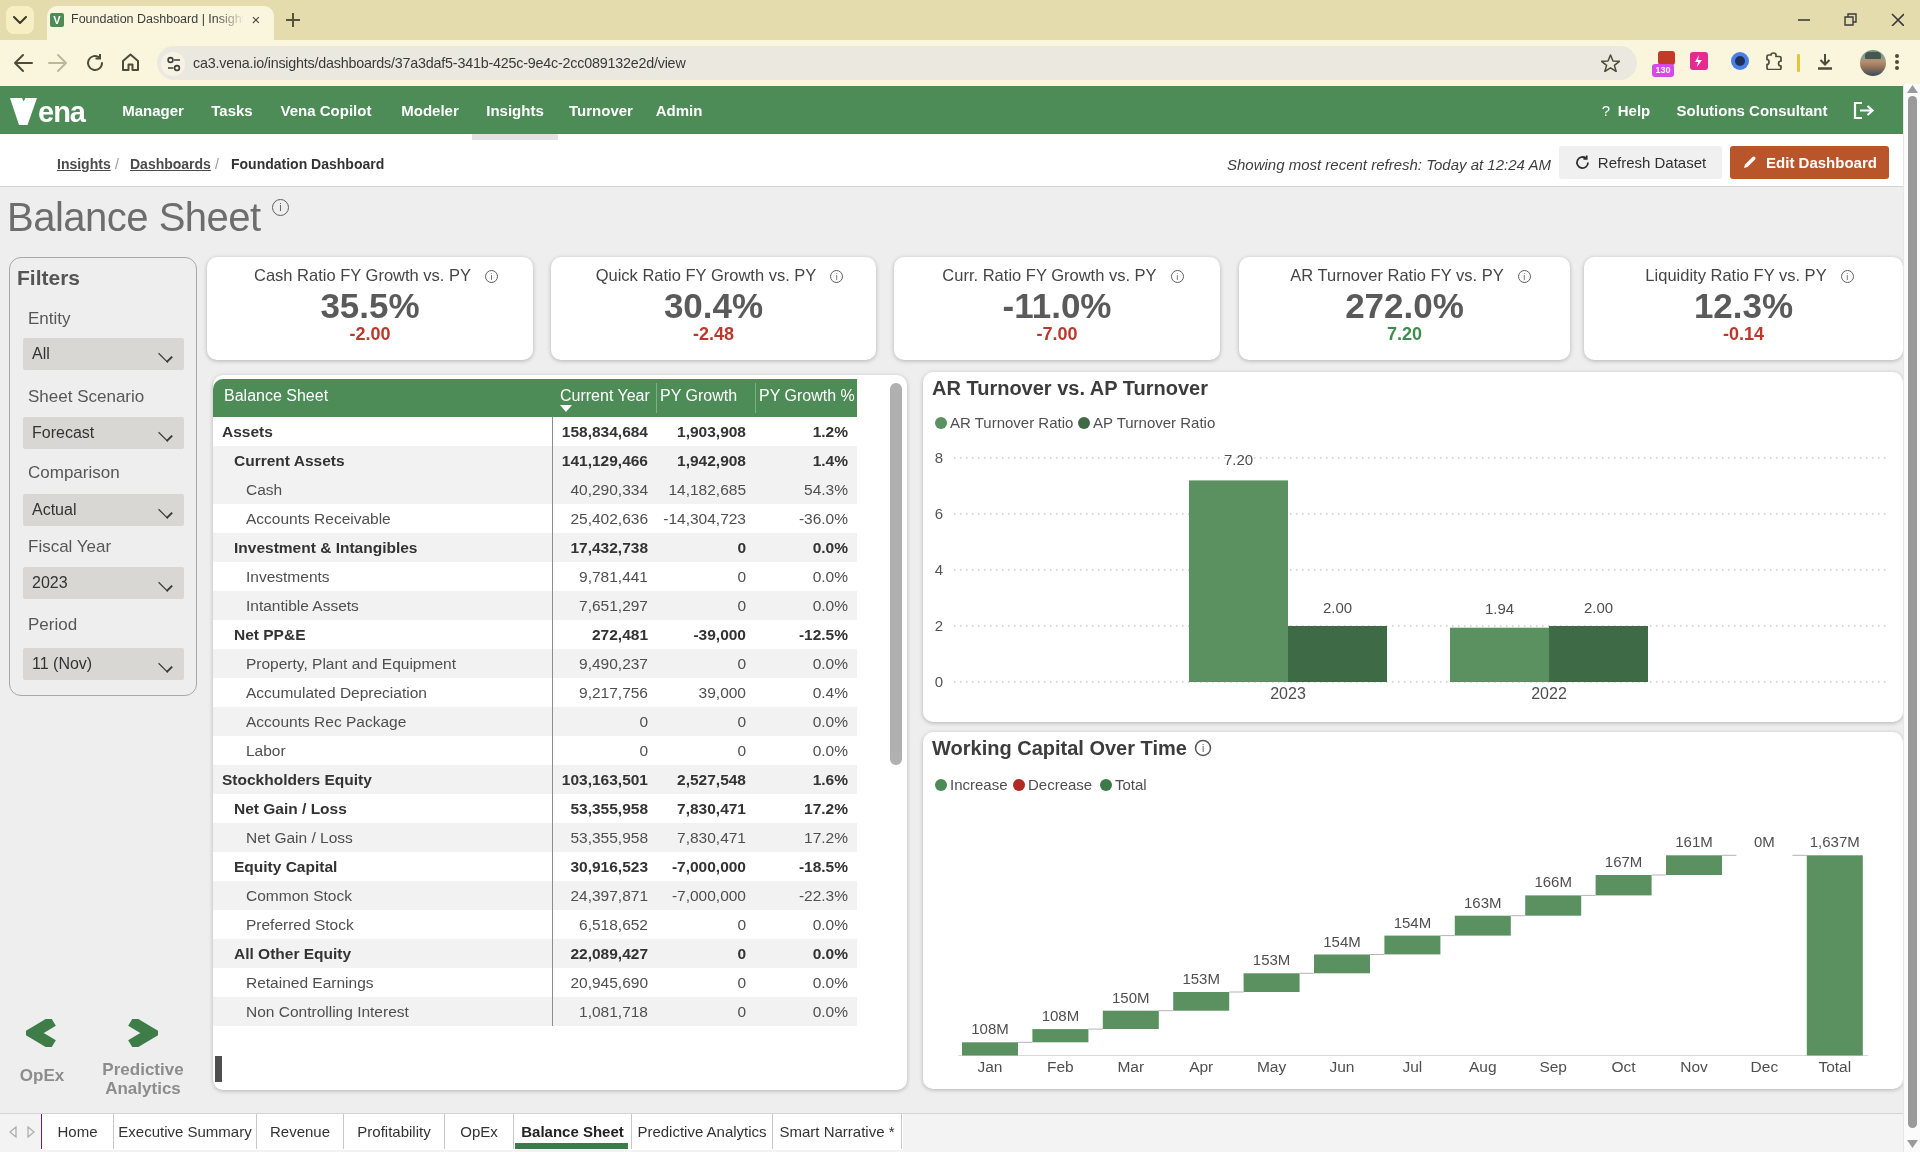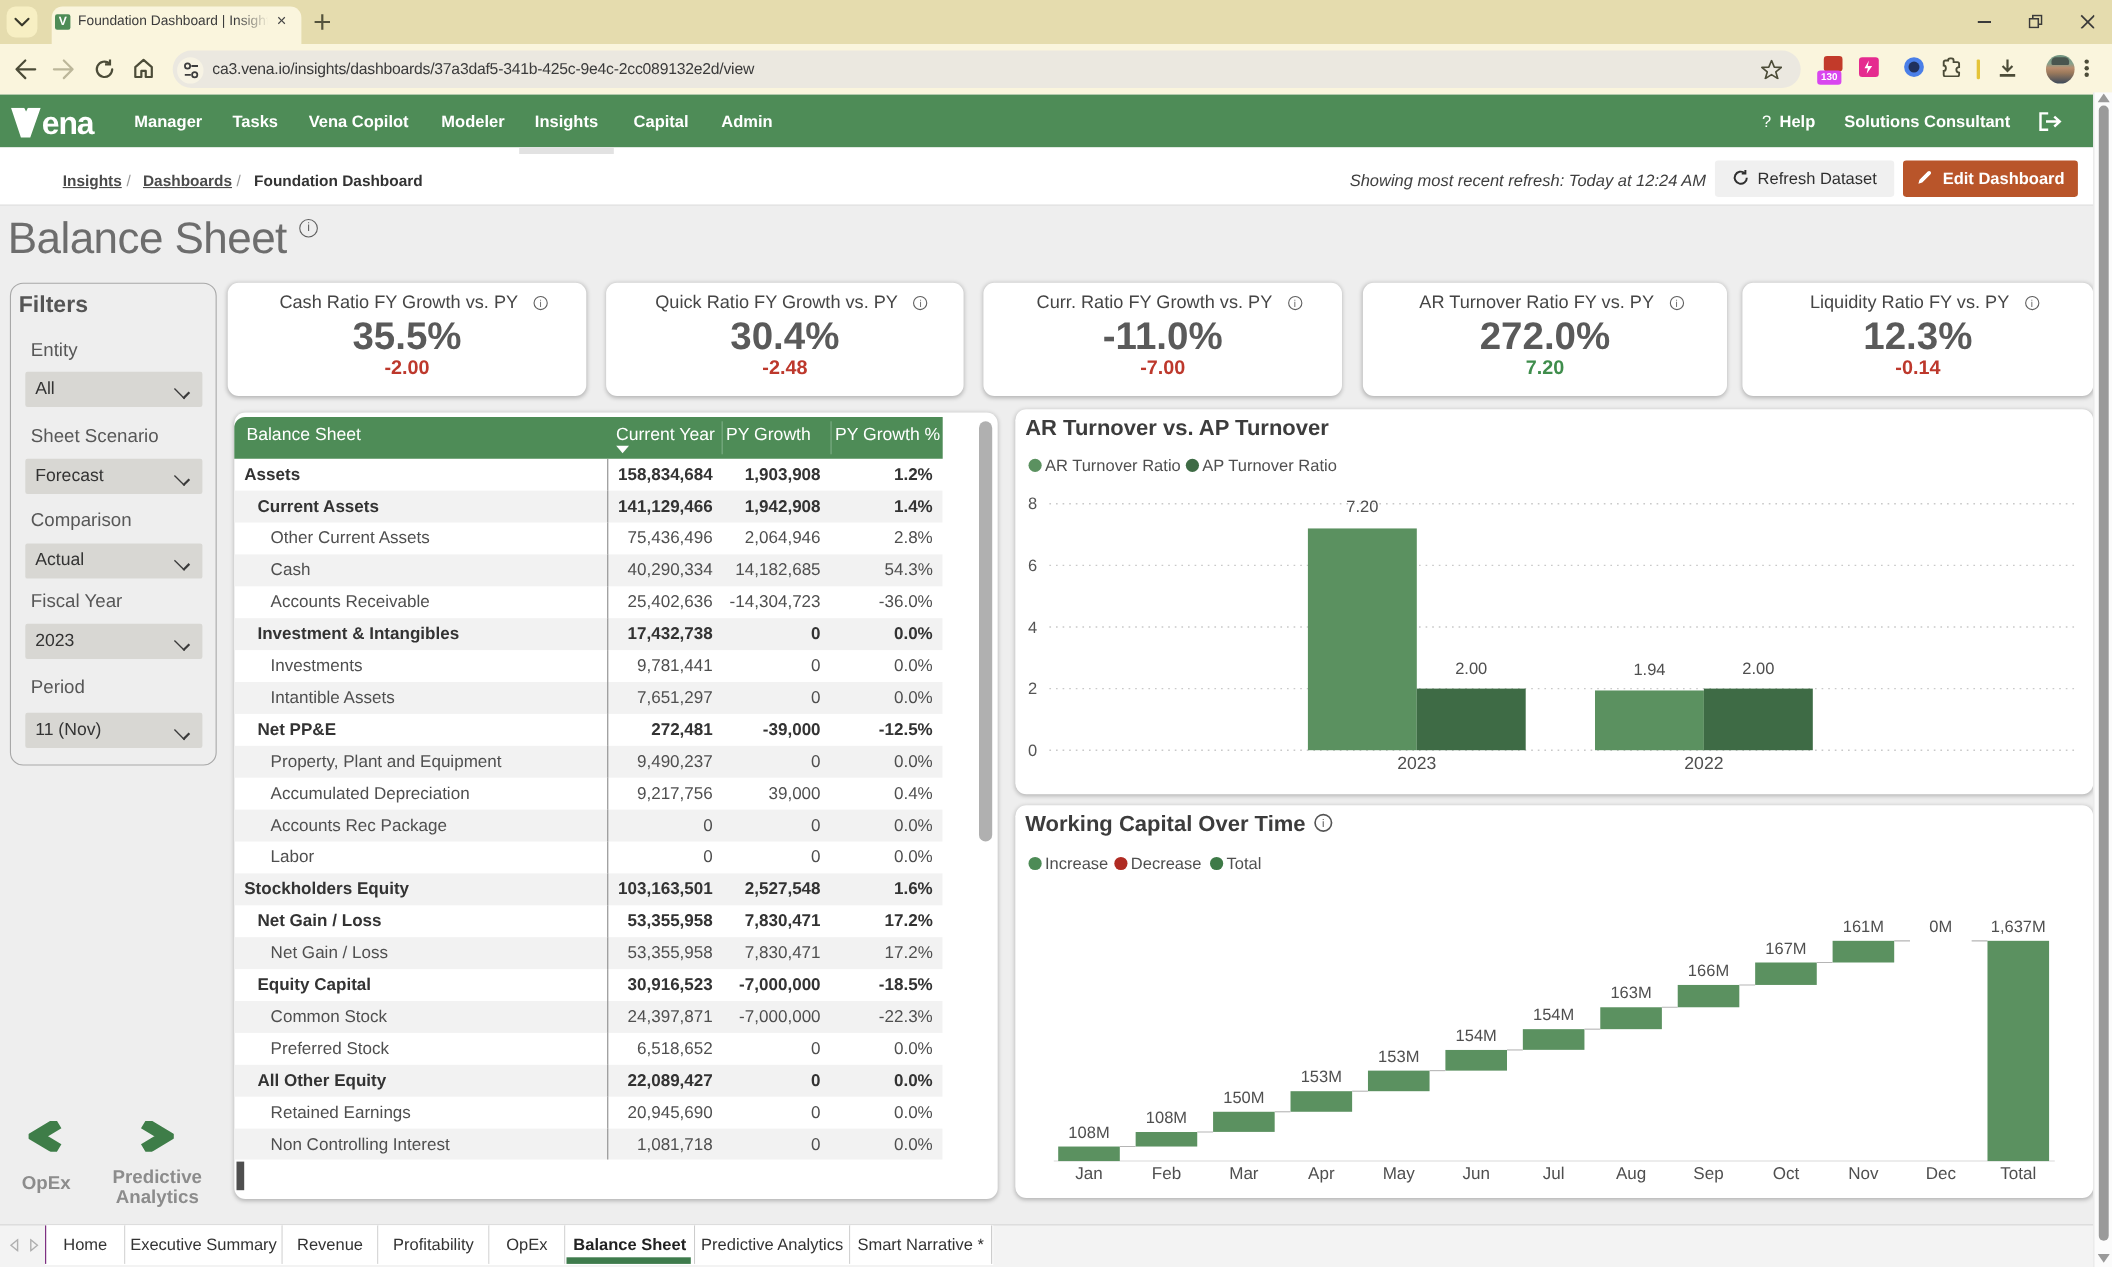--- a/index.html
+++ b/index.html
@@ -157,21 +157,21 @@
 <div class="abs" id="nav"></div>
 <svg class="abs" style="left:10px;top:98px" width="90" height="28">
   <polygon points="0,0 12,0 13.7,3.4 15.4,0 27,0 17.5,27 9,27" fill="#fff"></polygon>
   <text x="28" y="24" font-family="Liberation Sans" font-size="29" font-weight="bold" fill="#fff" letter-spacing="-1">ena</text>
 </svg>
 <div class="abs navitem" style="left:153px">Manager</div>
 <div class="abs navitem" style="left:232px">Tasks</div>
 <div class="abs navitem" style="left:326px">Vena Copilot</div>
 <div class="abs navitem" style="left:430px">Modeler</div>
 <div class="abs navitem" style="left:515px">Insights</div>
-<div class="abs navitem" style="left:601px">Capital</div>
+<div class="abs navitem" style="left:601px">Turnover</div>
 <div class="abs navitem" style="left:679px">Admin</div>
 <div class="abs navitem" style="left:1606px;font-weight:normal">?</div>
 <div class="abs navitem" style="left:1634px">Help</div>
 <div class="abs navitem" style="left:1752px">Solutions Consultant</div>
 <svg class="abs" style="left:1853px;top:102px" width="22" height="17">
     <path d="M9 1 H2 V16 H9" stroke="#fff" stroke-width="2.2" fill="none"></path>
     <path d="M7 8.5 H19 M14.5 4 L19.5 8.5 L14.5 13" stroke="#fff" stroke-width="2.2" fill="none"></path>
   </svg>
 <div class="abs" id="insund"></div>
 
@@ -251,26 +251,20 @@
         <div class="c0 i1">Assets</div>
         <div class="c1">158,834,684</div>
         <div class="c2">1,903,908</div>
         <div class="c3">1.2%</div>
       </div>
       <div class="trow alt b">
         <div class="c0 i2">Current Assets</div>
         <div class="c1">141,129,466</div>
         <div class="c2">1,942,908</div>
         <div class="c3">1.4%</div>
-      </div>
-      <div class="trow">
-        <div class="c0 i3">Other Current Assets</div>
-        <div class="c1">75,436,496</div>
-        <div class="c2">2,064,946</div>
-        <div class="c3">2.8%</div>
       </div>
       <div class="trow alt">
         <div class="c0 i3">Cash</div>
         <div class="c1">40,290,334</div>
         <div class="c2">14,182,685</div>
         <div class="c3">54.3%</div>
       </div>
       <div class="trow">
         <div class="c0 i3">Accounts Receivable</div>
         <div class="c1">25,402,636</div>

